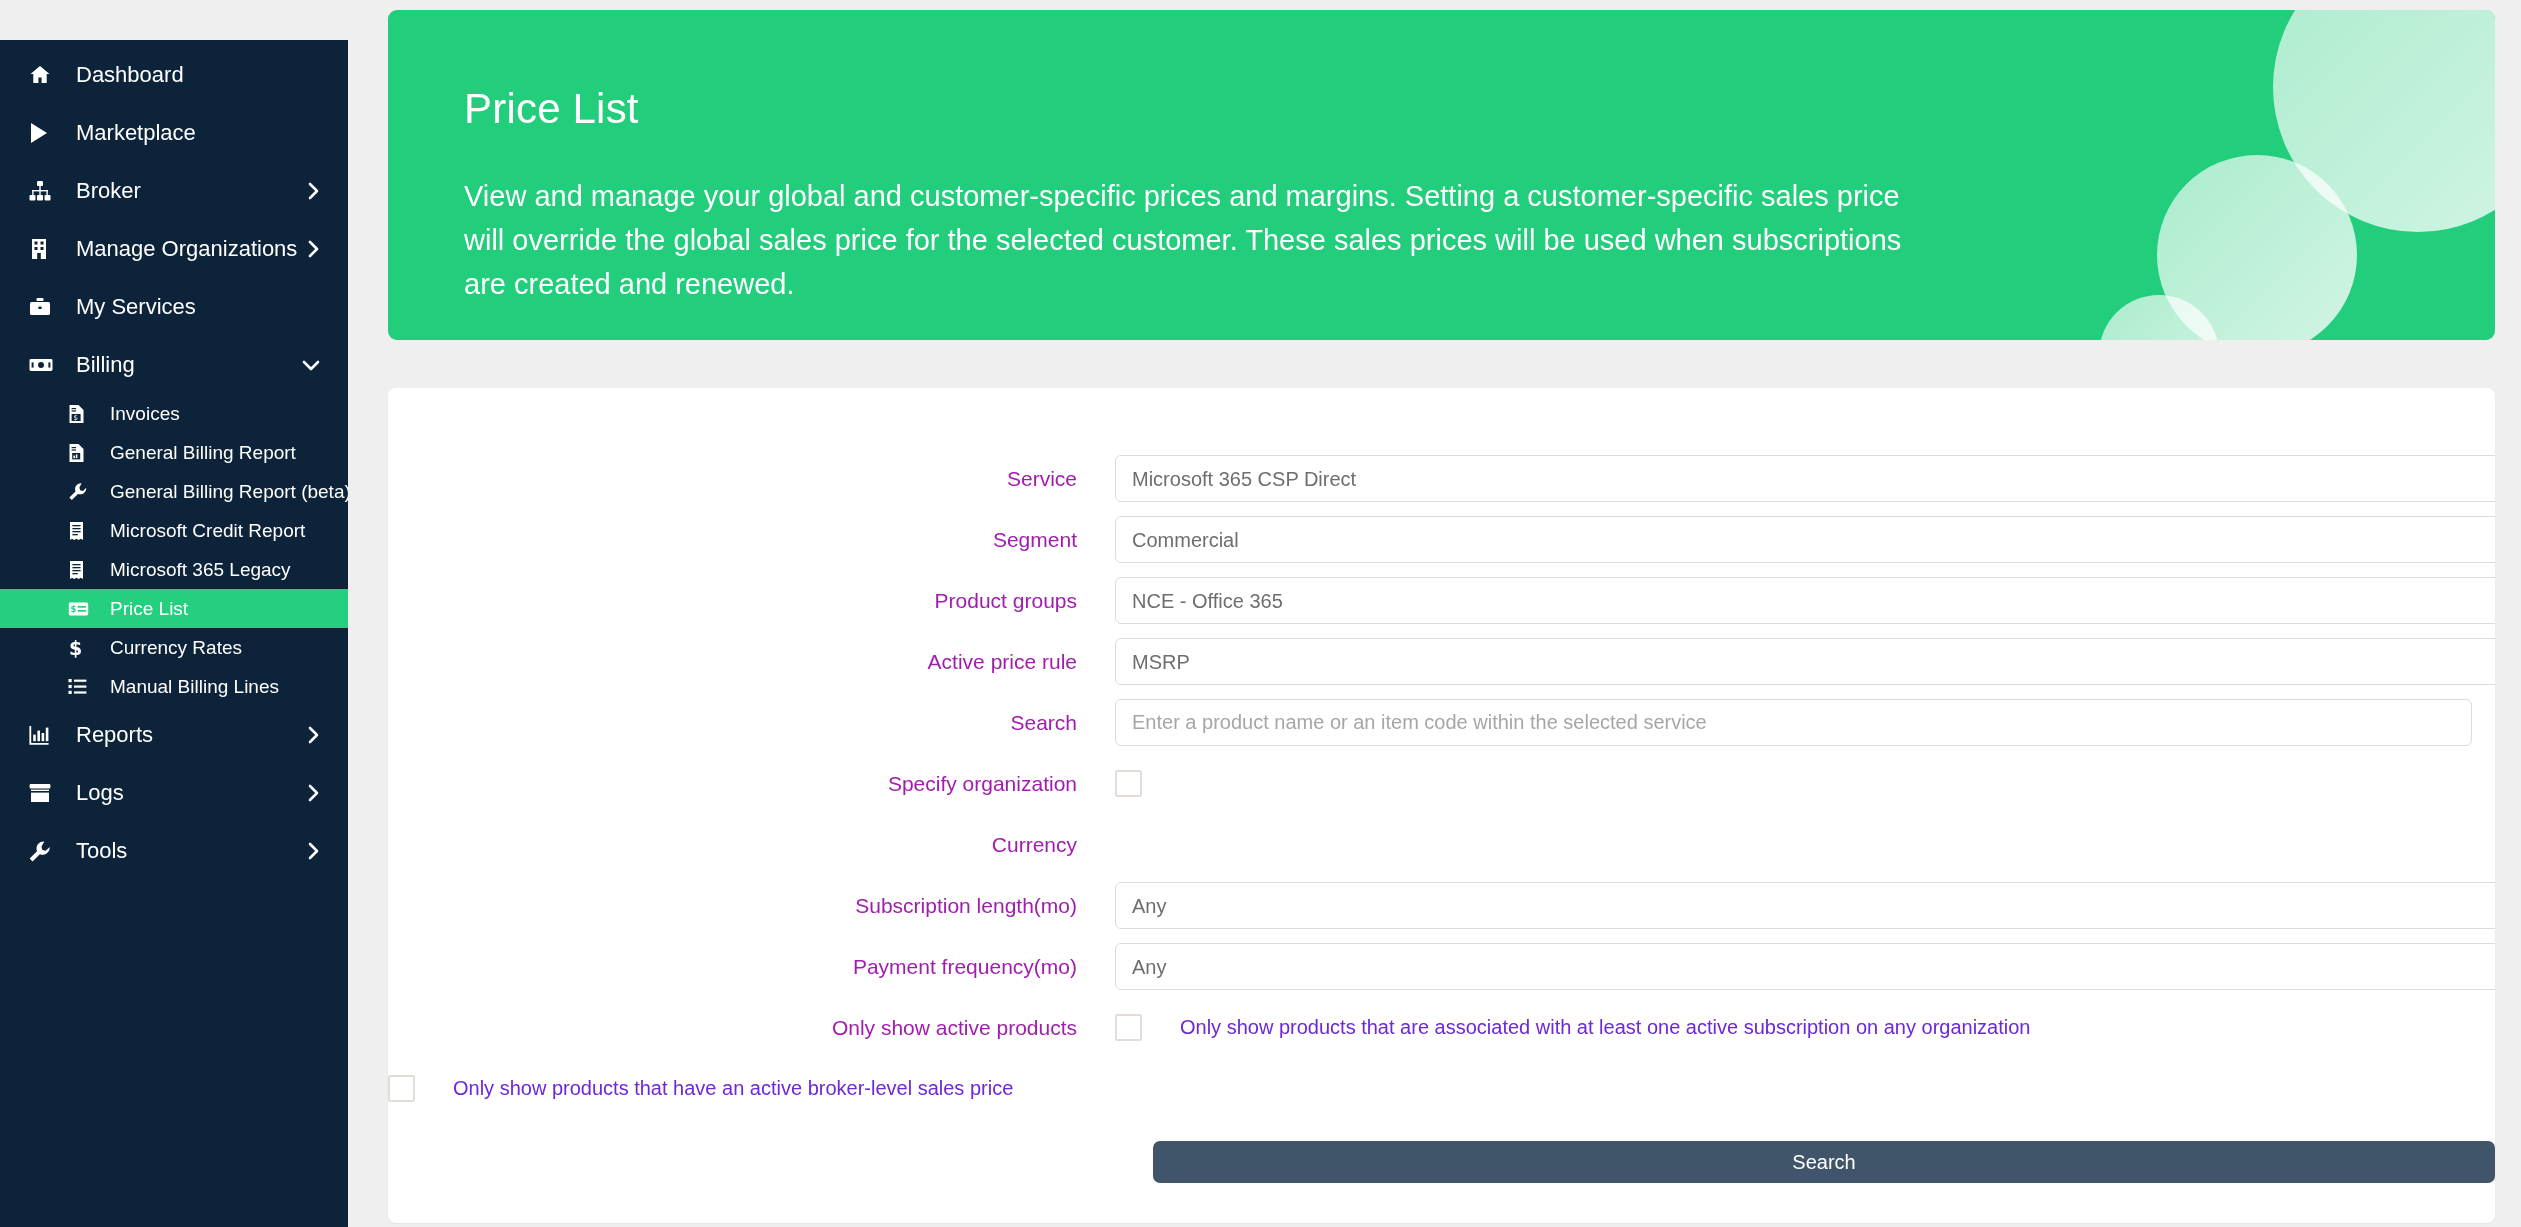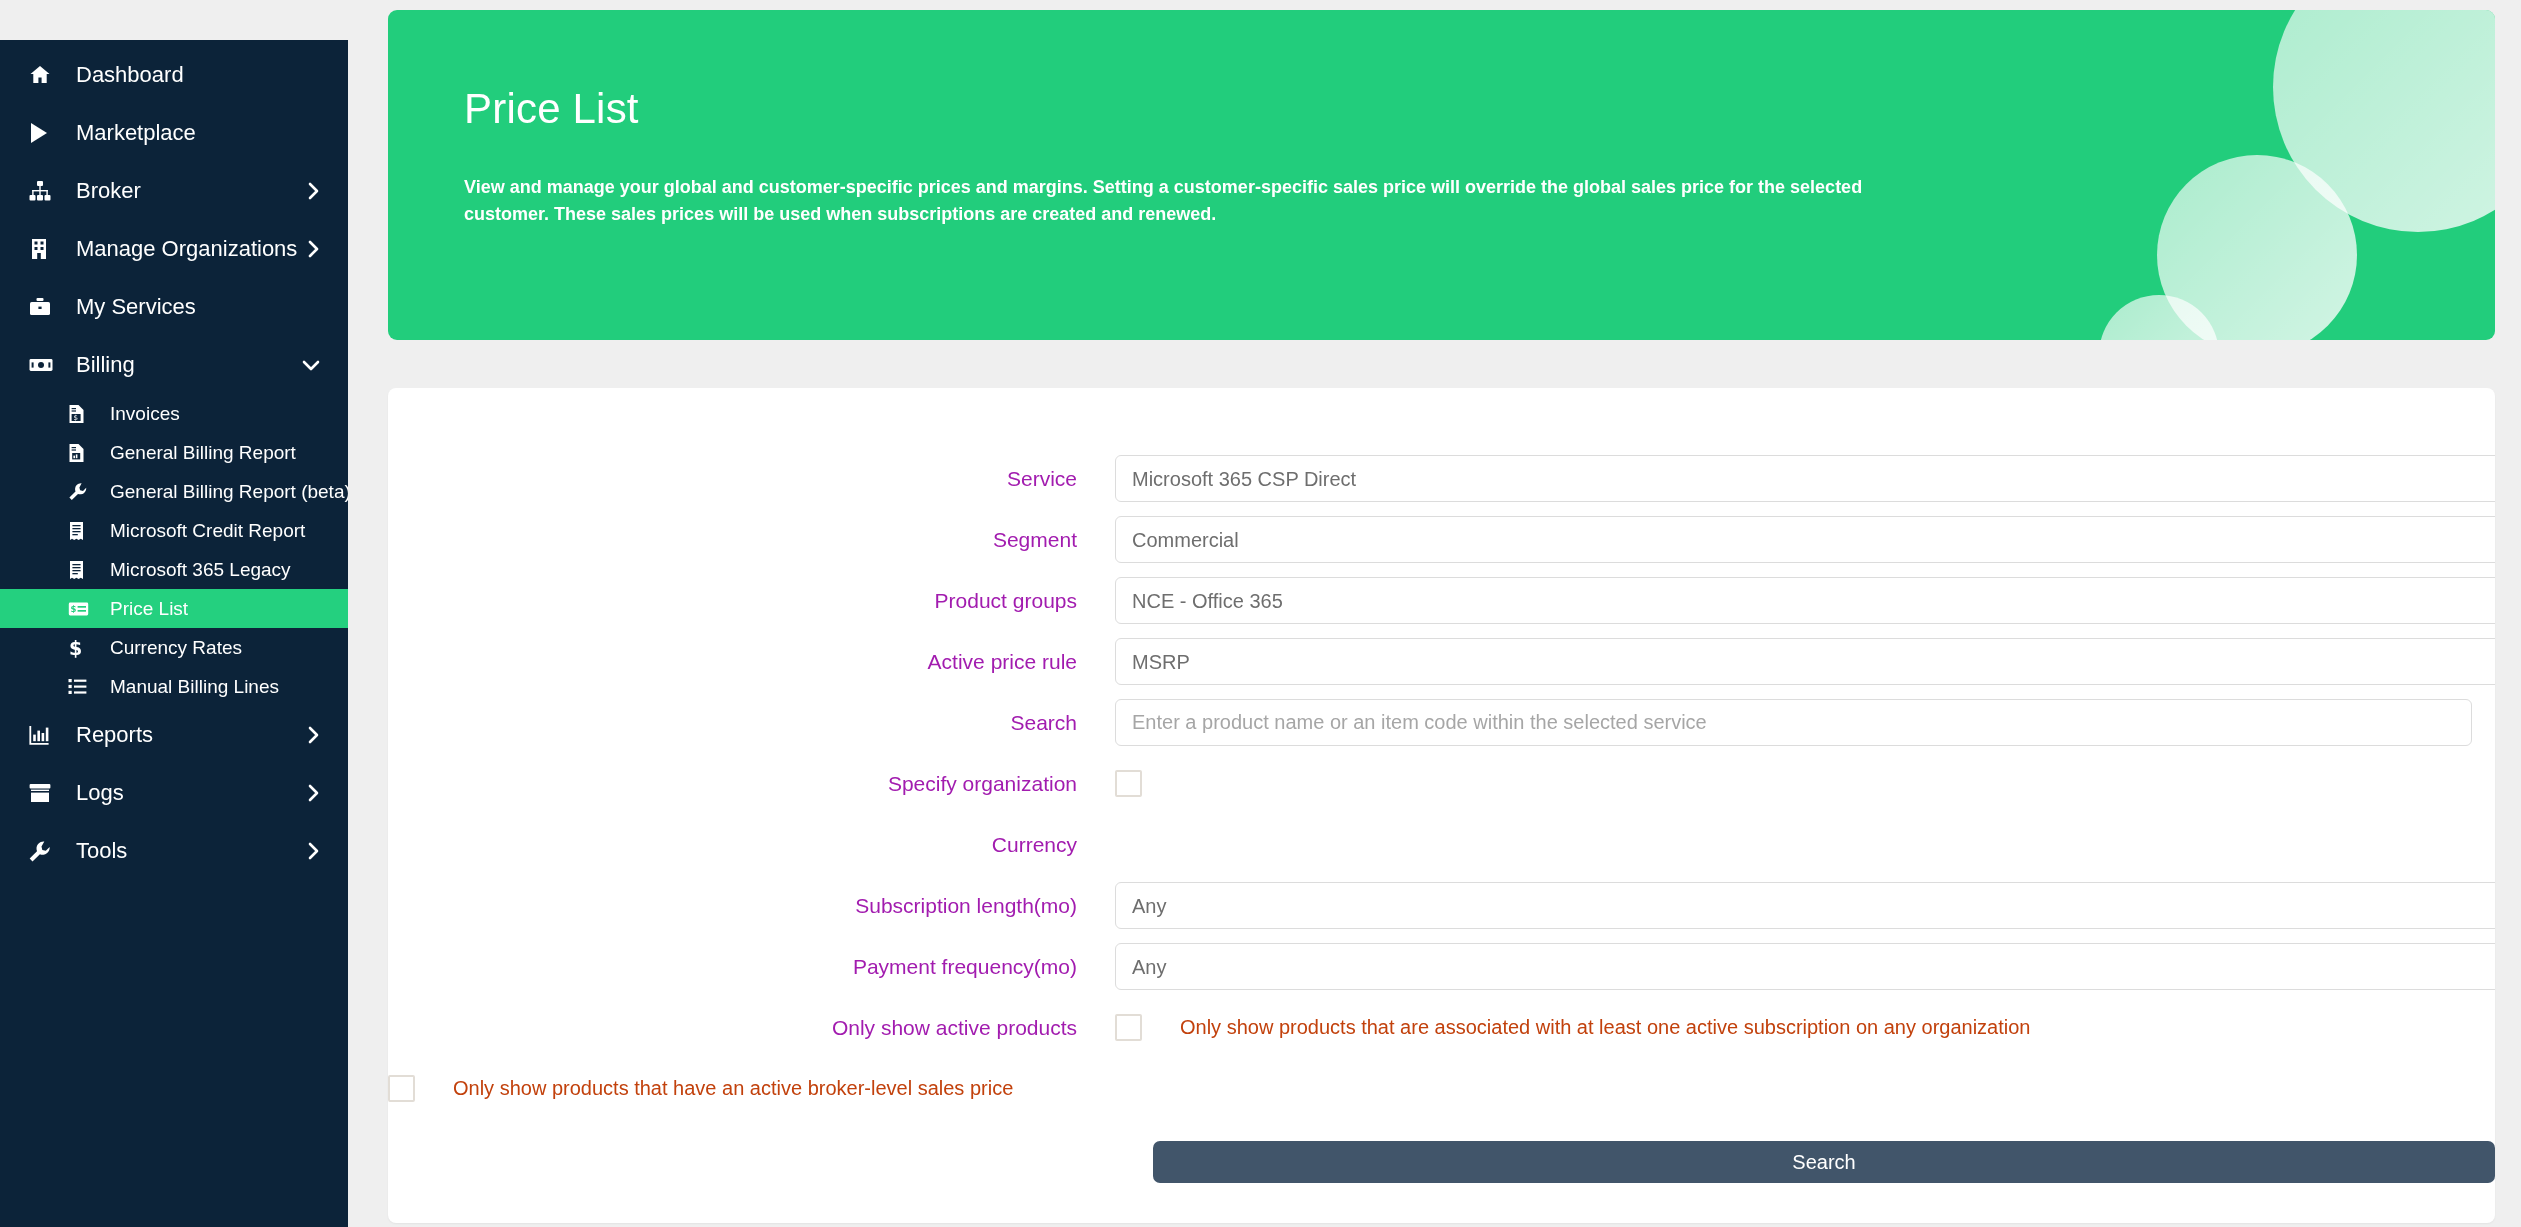--- a/index.html
+++ b/index.html
@@ -76,21 +76,21 @@
     background: linear-gradient(135deg, rgba(255,255,255,0.62), rgba(255,255,255,0.80)); }
   #hero .c1 { width: 290px; height: 290px; right: -68px; top: -68px; }
   #hero .c2 { width: 200px; height: 200px; right: 138px; top: 145px; }
   #hero .c3 { width: 120px; height: 120px; right: 276px; top: 285px; }
   #hero .hero-inner { position: relative; z-index: 2; padding: 0 0 0 76px; }
   #hero h1 {
     font-size: 42px; font-weight: 400; letter-spacing: .2px;
     padding-top: 75px;
   }
   #hero p {
-    font-size: 18px; line-height: 1.52; font-weight: 700;
+    font-size: 29px; line-height: 1.52; font-weight: 400;
     padding-top: 41px; max-width: 1475px;
   }
 
   
   #card {
     margin-top: 48px;
     background: #ffffff;
     border-radius: 8px;
     height: 835px;
     box-shadow: 0 1px 2px rgba(0,0,0,0.05);
@@ -145,21 +145,21 @@
     width: 27px; height: 27px;
     border: 2px solid #e2ddd6;
     background: #ffffff;
     border-radius: 2px;
     flex: 0 0 27px;
     cursor: pointer;
   }
   .cbox-help {
     margin-left: 38px;
     font-size: 20px;
-    color: #c2410c;
+    color: #6d28d9;
     white-space: nowrap;
   }
 
   .btn-row { margin-top: 22px; display: flex; }
   .btn-spacer { width: 765px; flex: 0 0 765px; }
   .search-btn {
     width: 1357px;
     height: 42px;
     background: #41556a;
     border: none;

